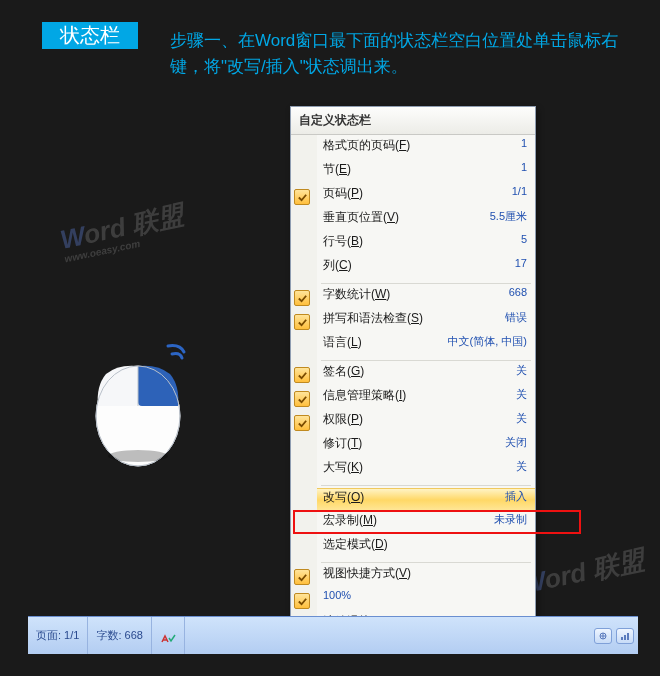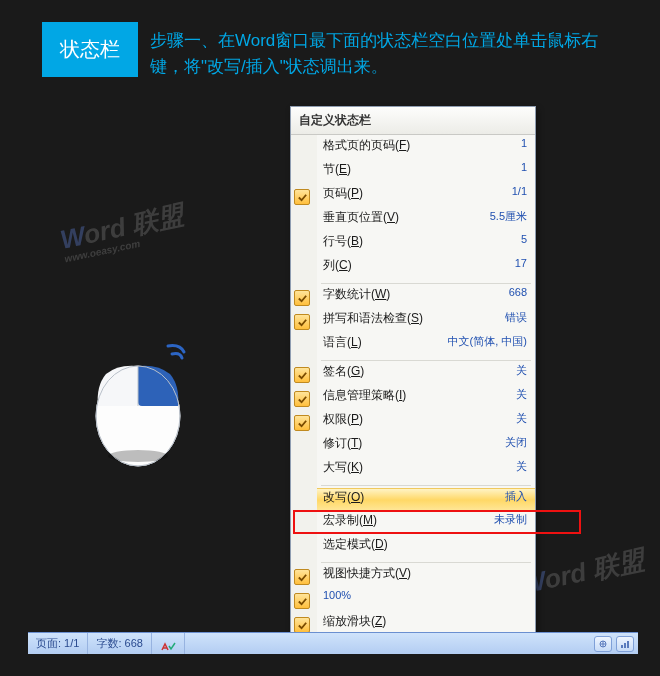--- a/index.html
+++ b/index.html
@@ -8,42 +8,42 @@
   background: #1a1a1a;
   font-family: "Microsoft YaHei", "SimSun", sans-serif;
   font-size: 12px;
   position: relative;
   overflow: hidden;
 }
 .header { display: flex; align-items: flex-start; padding: 22px 32px 0 42px; }
 .status-tag {
   background: #01a7e5; color: #fff;
   font-size: 20px; font-weight: 500;
-  padding: 14px 18px; margin-right: 12px;
+  padding: 0 18px; margin-right: 32px;
   white-space: nowrap;
 }
 .instruction {
   color: #01a7e5; font-size: 17px; line-height: 1.5;
   flex: 1; padding-top: 6px;
 }
 .watermark {
   position: absolute; color: rgba(130,130,130,0.35);
   font-size: 26px; font-style: italic; font-weight: bold;
   transform: rotate(-12deg);
 }
 .watermark .w { color: rgba(90,120,200,0.4); }
 .watermark-sub { font-size: 10px; display:block; margin-top:-4px;}
 .wm1 { left: 60px; top: 210px; }
 .wm2 { left: 520px; top: 555px; }
 
 .mouse-icon { position: absolute; left: 90px; top: 338px; }
 
 .taskbar {
   position: absolute; left: 28px; bottom: 22px; right: 22px;
-  height: 22px;
+  height: 38px;
   background: linear-gradient(#cfe3fb, #b3cdf2);
   border-top: 1px solid #6a8fd0;
   display: flex; align-items: center;
 }
 .taskbar-seg {
   color: #2a4a8f; font-size: 11px; padding: 0 8px;
   border-right: 1px solid #97b3e0;
   display: flex; align-items: center; height: 100%;
 }
 .taskbar-icon { width:16px; height:16px; }

